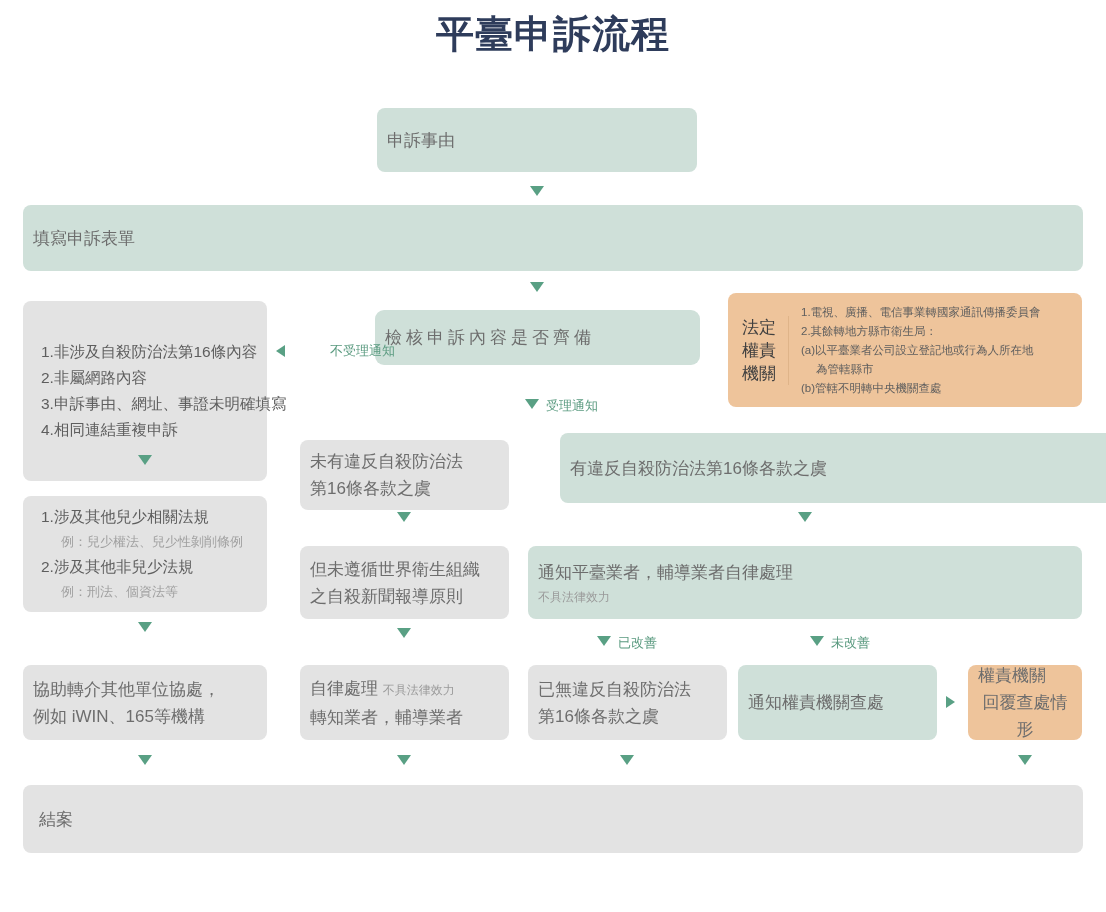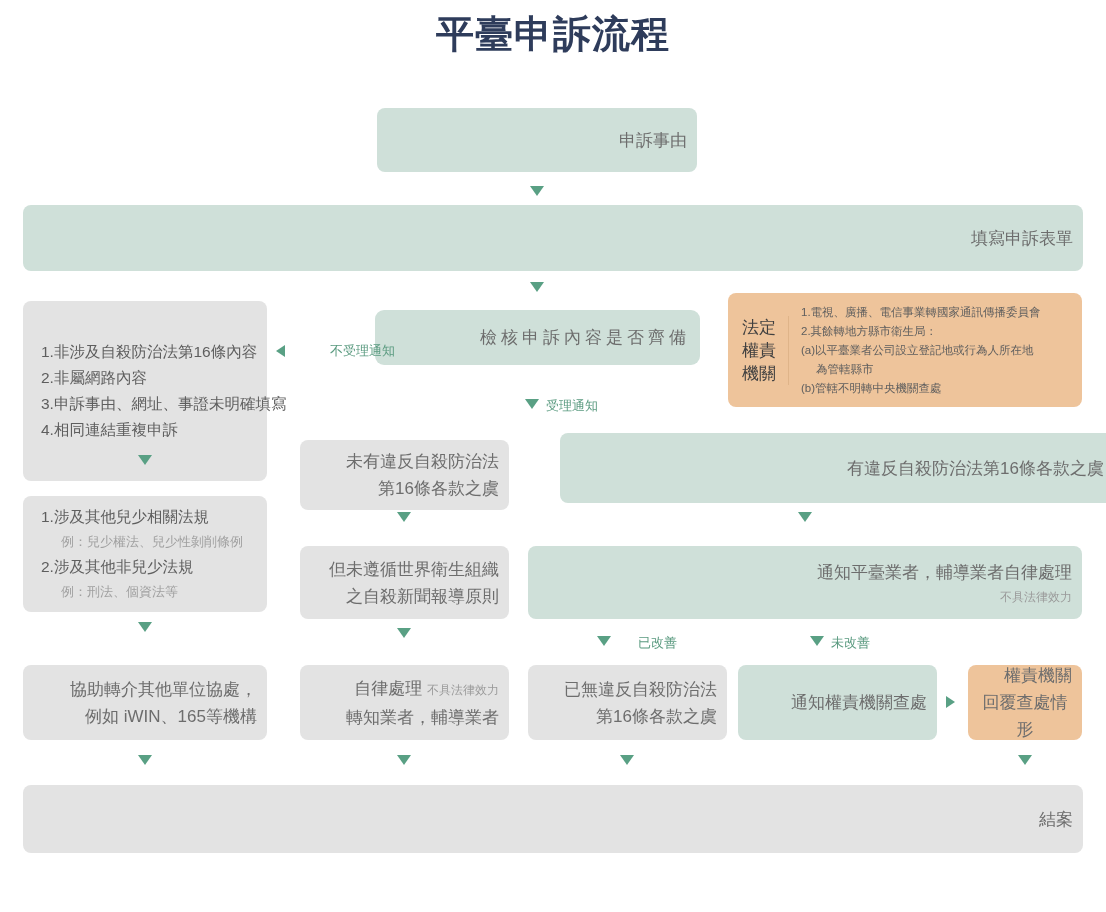--- a/index.html
+++ b/index.html
@@ -20,21 +20,21 @@
     color: #2e3c5b;
     letter-spacing: 1px;
     line-height: 52px;
   }
 
   .node {
     position: absolute;
     border-radius: 8px;
     display: flex;
     flex-direction: column;
-    align-items: flex-end;
+    align-items: flex-start;
     justify-content: center;
     text-align: center;
     color: #6d6d6d;
     font-size: 17px;
     line-height: 27px;
     padding: 6px 10px;
   }
   .node.green  { background: #cfe0d9; }
   .node.gray   { background: #e3e3e3; }
   .node.orange { background: #eec49b; }
@@ -204,21 +204,21 @@
   </div>
 
   <div class="node green" style="left:528px; top:546px; width:554px; height:73px;">
     <span>通知平臺業者，輔導業者自律處理</span>
     <span class="sub">不具法律效力</span>
   </div>
 
   <div class="arrow-down" style="left:397px; top:628px;"></div>
 
   <div class="arrow-down" style="left:597px; top:636px;"></div>
-  <div class="edge-label" style="left:618px; top:635px;margin-left:20px;">已改善</div>
+  <div class="edge-label" style="left:618px; top:635px;">已改善</div>
 
   <div class="arrow-down" style="left:810px; top:636px;"></div>
   <div class="edge-label" style="left:831px; top:635px;">未改善</div>
 
   <div class="node gray" style="left:23px; top:665px; width:244px; height:75px;">
     <span>協助轉介其他單位協處，</span>
     <span>例如 iWIN、165等機構</span>
   </div>
 
   <div class="node gray" style="left:300px; top:665px; width:209px; height:75px;">

